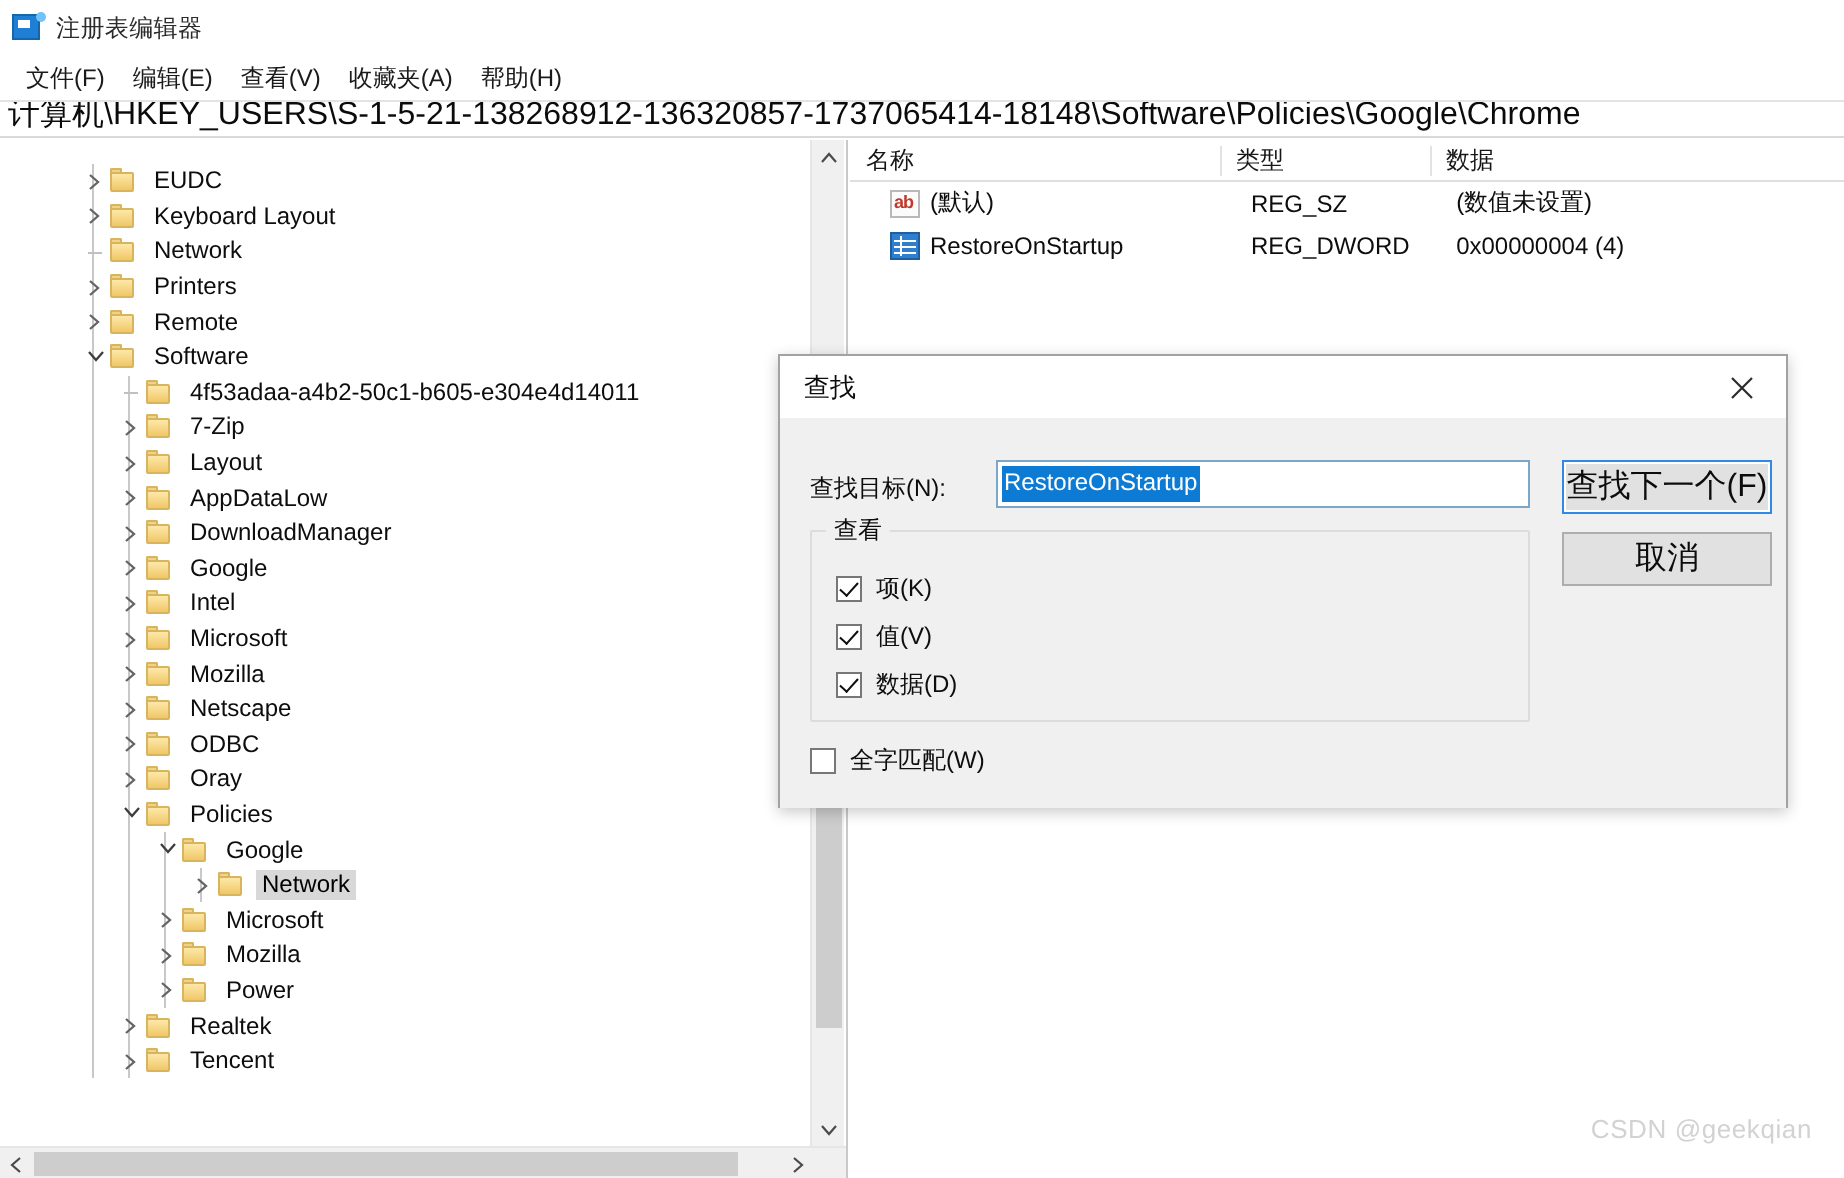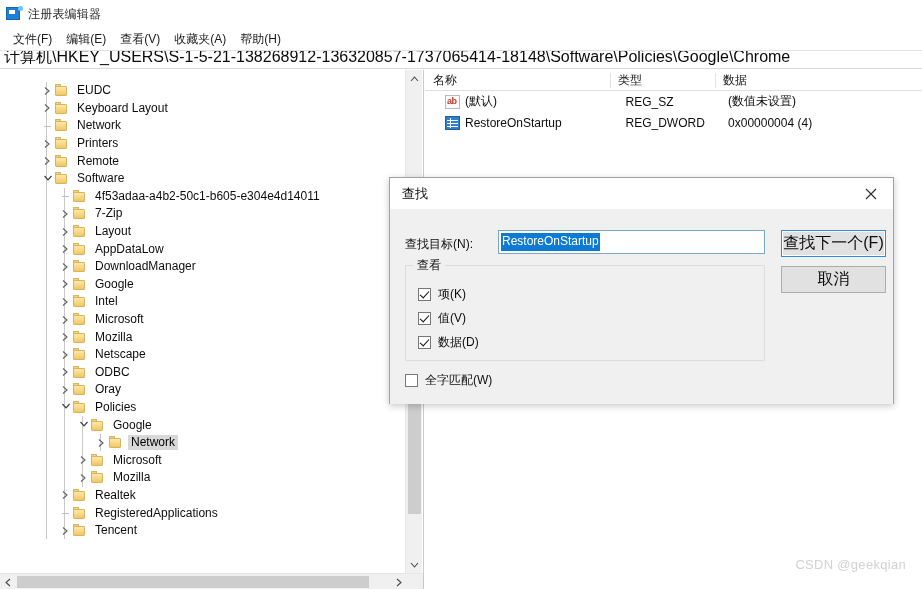--- a/index.html
+++ b/index.html
@@ -740,42 +740,47 @@
               </div>
               <div class="folder">
                 <div class="tab"></div>
                 <div class="body"></div>
               </div>
               <div class="tree-label">Mozilla</div>
             </div>
             <div class="tree-row">
               <div class="guide" style="left: 46px;"></div>
               <div class="guide" style="left: 64px;"></div>
+              <div class="guide" style="left: 82px;"></div>
+              <div style="width: 76px; flex: 0 0 76px;"></div>
+              <div class="chev">
+                <svg width="8" height="10" viewBox="0 0 8 10">
+                  <path d="M2 1.5 L6 5 L2 8.5" stroke="#636363" stroke-width="1.15" fill="none"></path>
+                </svg>
+              </div>
+              <div class="folder">
+                <div class="tab"></div>
+                <div class="body"></div>
+              </div>
+              <div class="tree-label">Power</div>
+            </div>
+            <div class="tree-row">
+              <div class="guide" style="left: 46px;"></div>
+              <div class="guide" style="left: 64px;"></div>
               <div style="width: 58px; flex: 0 0 58px;"></div>
               <div class="chev">
                 <svg width="8" height="10" viewBox="0 0 8 10">
                   <path d="M2 1.5 L6 5 L2 8.5" stroke="#636363" stroke-width="1.15" fill="none"></path>
                 </svg>
               </div>
               <div class="folder">
                 <div class="tab"></div>
                 <div class="body"></div>
               </div>
               <div class="tree-label">Realtek</div>
-            </div>
-            <div class="tree-row">
-              <div class="guide" style="left: 46px;"></div>
-              <div class="guide" style="left: 64px;"></div>
-              <div style="width: 58px; flex: 0 0 58px;"></div>
-              <div class="chev none"></div>
-              <div class="folder">
-                <div class="tab"></div>
-                <div class="body"></div>
-              </div>
-              <div class="tree-label">RegisteredApplications</div>
             </div>
             <div class="tree-row">
               <div class="guide" style="left: 46px;"></div>
               <div class="guide" style="left: 64px;"></div>
               <div style="width: 58px; flex: 0 0 58px;"></div>
               <div class="chev">
                 <svg width="8" height="10" viewBox="0 0 8 10">
                   <path d="M2 1.5 L6 5 L2 8.5" stroke="#636363" stroke-width="1.15" fill="none"></path>
                 </svg>
               </div>

